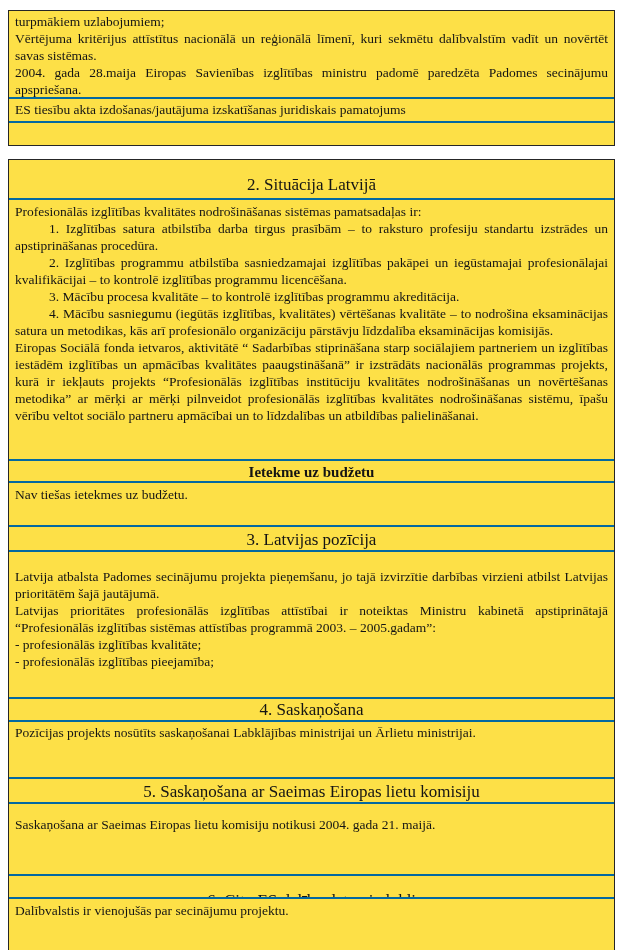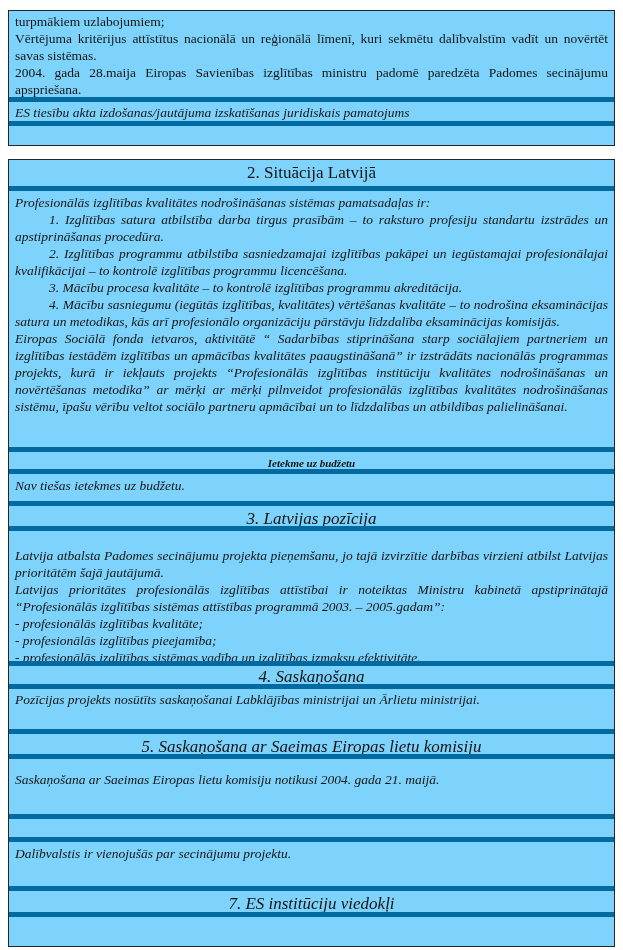--- a/index.html
+++ b/index.html
@@ -10,46 +10,47 @@
     font-family: "Liberation Serif", "DejaVu Serif", serif;
     color: #141414;
     overflow: hidden;
   }
   .page { padding: 10px 8px 0 8px; }
 
   .tbl {
     border: 1px solid #262626;
     width: 607px;
     box-sizing: border-box;
-    background: #7dd3fc;
+    background: #fde047;
   }
   .tbl + .tbl { margin-top: 13px; }
 
   .row {
     box-sizing: border-box;
     padding: 2px 6px;
     overflow: hidden;
     font-size: 13.5px;
     line-height: 17px;
   }
-  .row + .row { border-top: 5px solid #0369a1; font-style: italic; }
+  .row + .row { border-top: 2px solid #0369a1; }
 
   p { margin: 0; text-align: justify; line-height: 17px; }
   .ind { text-indent: 34px; }
 
   .hdr {
     text-align: center;
     font-size: 17px;
     line-height: 21px;
     padding-top: 2px;
+    margin-top: 12px;
   }
   .hdr-bold {
     text-align: center;
     font-weight: bold;
-    font-size: 11px;
+    font-size: 15px;
     line-height: 18px;
     padding-top: 2px;
   }
 
   
   .rA { height: 86px; }
   .rB { height: 24px; }
   .rC { height: 24px; }
 
   .h2r { height: 26px; }
@@ -95,21 +96,20 @@
 
     <div class="row hdr-bold hbr">Ietekme uz budžetu</div>
     <div class="row bbr">Nav tiešas ietekmes uz budžetu.</div>
 
     <div class="row hdr h3r">3. Latvijas pozīcija</div>
     <div class="row b3">
       <p>Latvija atbalsta Padomes secinājumu projekta pieņemšanu, jo tajā izvirzītie darbības virzieni atbilst Latvijas prioritātēm šajā jautājumā.</p>
       <p>Latvijas prioritātes profesionālās izglītības attīstībai ir noteiktas Ministru kabinetā apstiprinātajā “Profesionālās izglītības sistēmas attīstības programmā 2003. – 2005.gadam”:</p>
       <p>- profesionālās izglītības kvalitāte;</p>
       <p>- profesionālās izglītības pieejamība;</p>
-      <p>- profesionālās izglītības sistēmas vadība un izglītības izmaksu efektivitāte.</p>
     </div>
 
     <div class="row hdr h4r">4. Saskaņošana</div>
     <div class="row b4">Pozīcijas projekts nosūtīts saskaņošanai Labklājības ministrijai un Ārlietu ministrijai.</div>
 
     <div class="row hdr h5r">5. Saskaņošana ar Saeimas Eiropas lietu komisiju</div>
     <div class="row b5">Saskaņošana ar Saeimas Eiropas lietu komisiju notikusi 2004. gada 21. maijā.</div>
 
     <div class="row hdr h6r">6. Citu ES dalībvalstu viedokļi</div>
     <div class="row b6">Dalībvalstis ir vienojušās par secinājumu projektu.</div>

